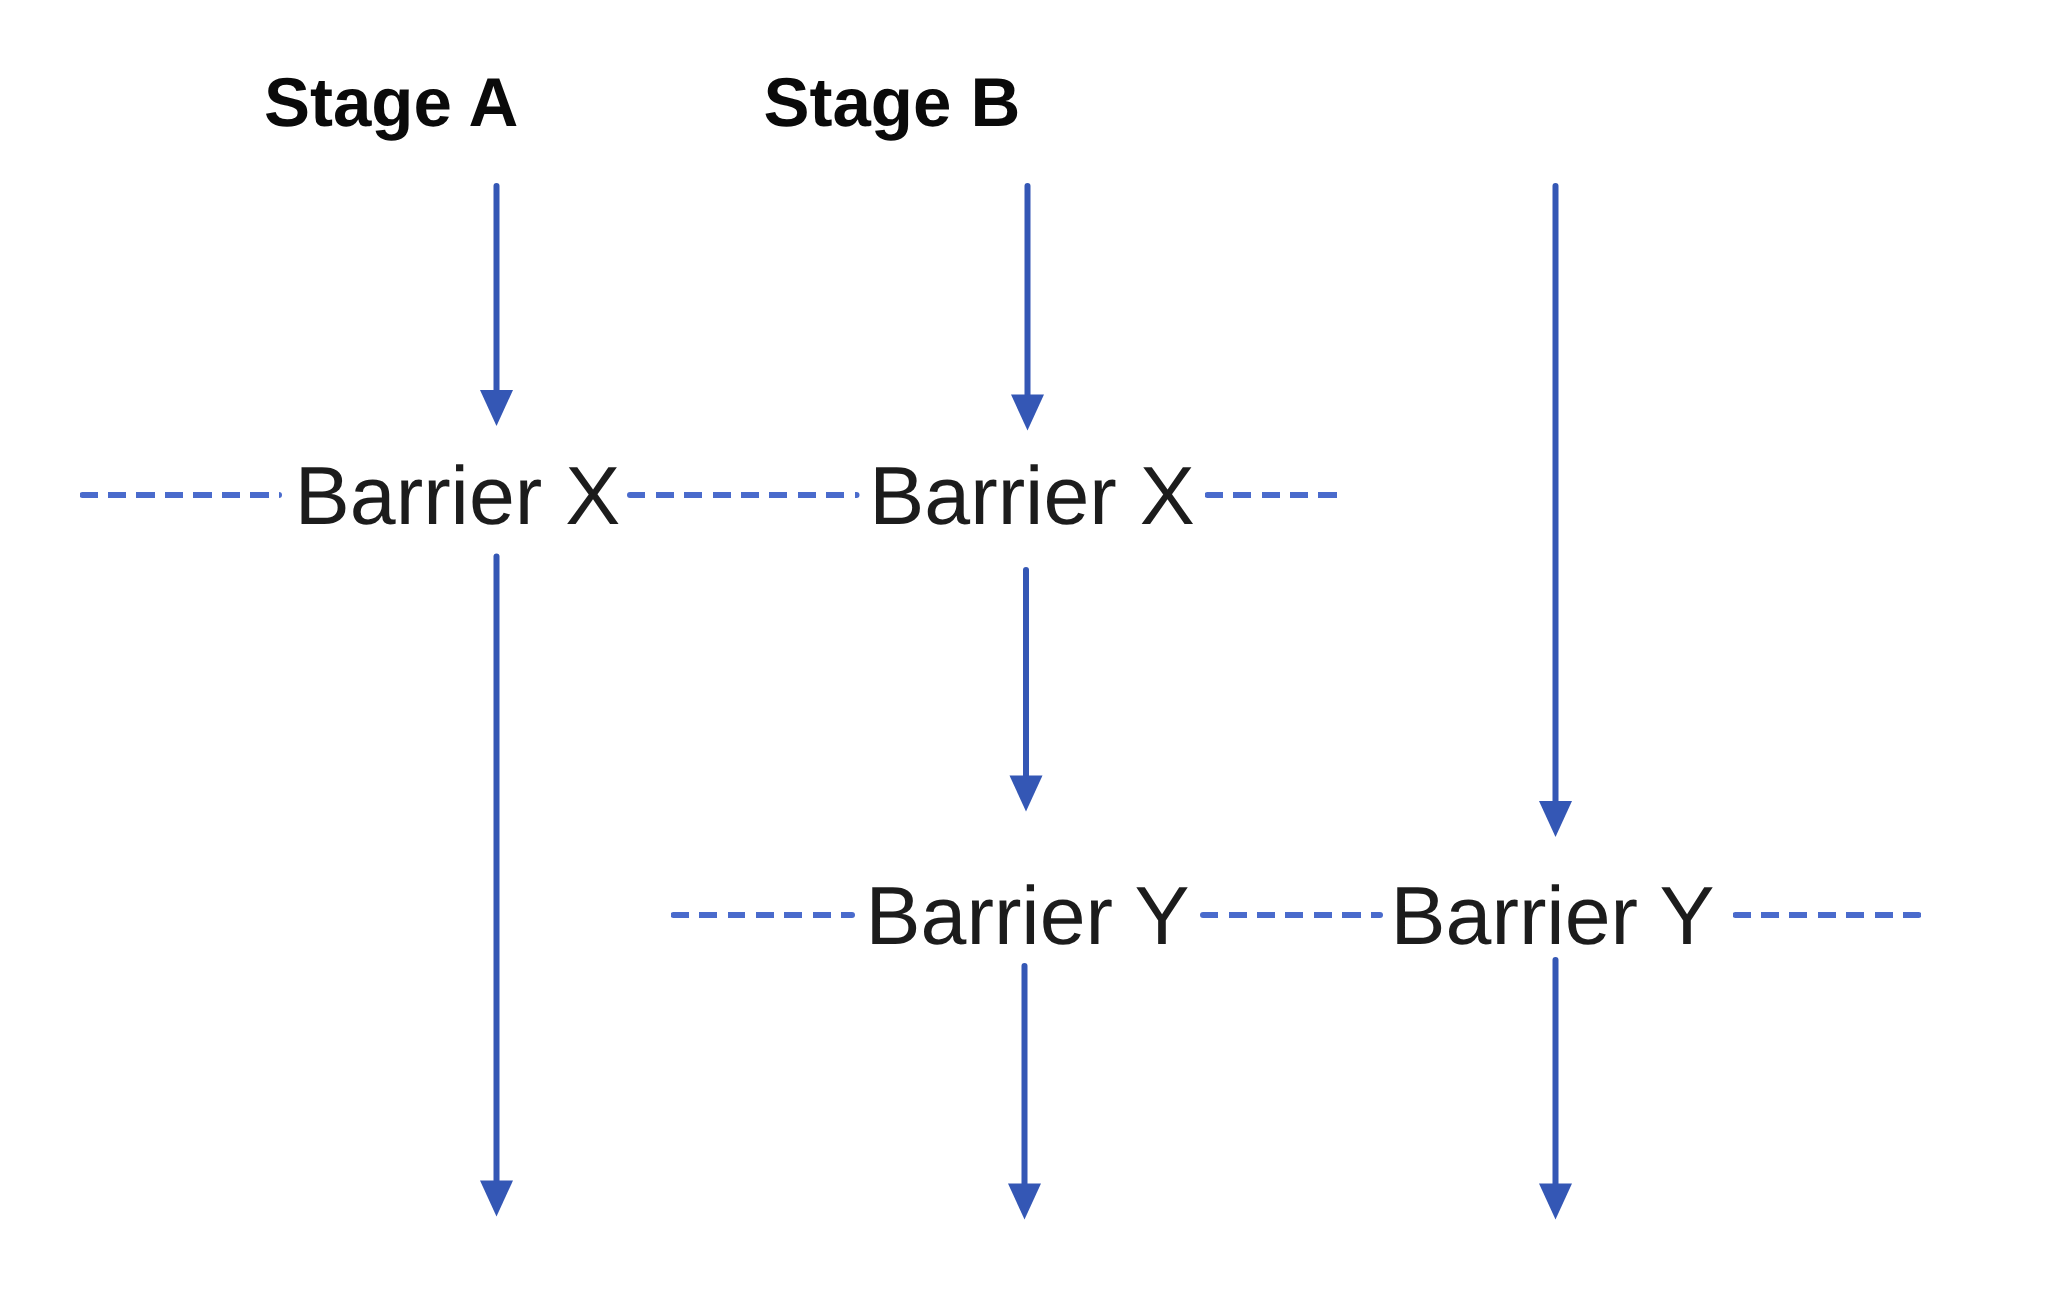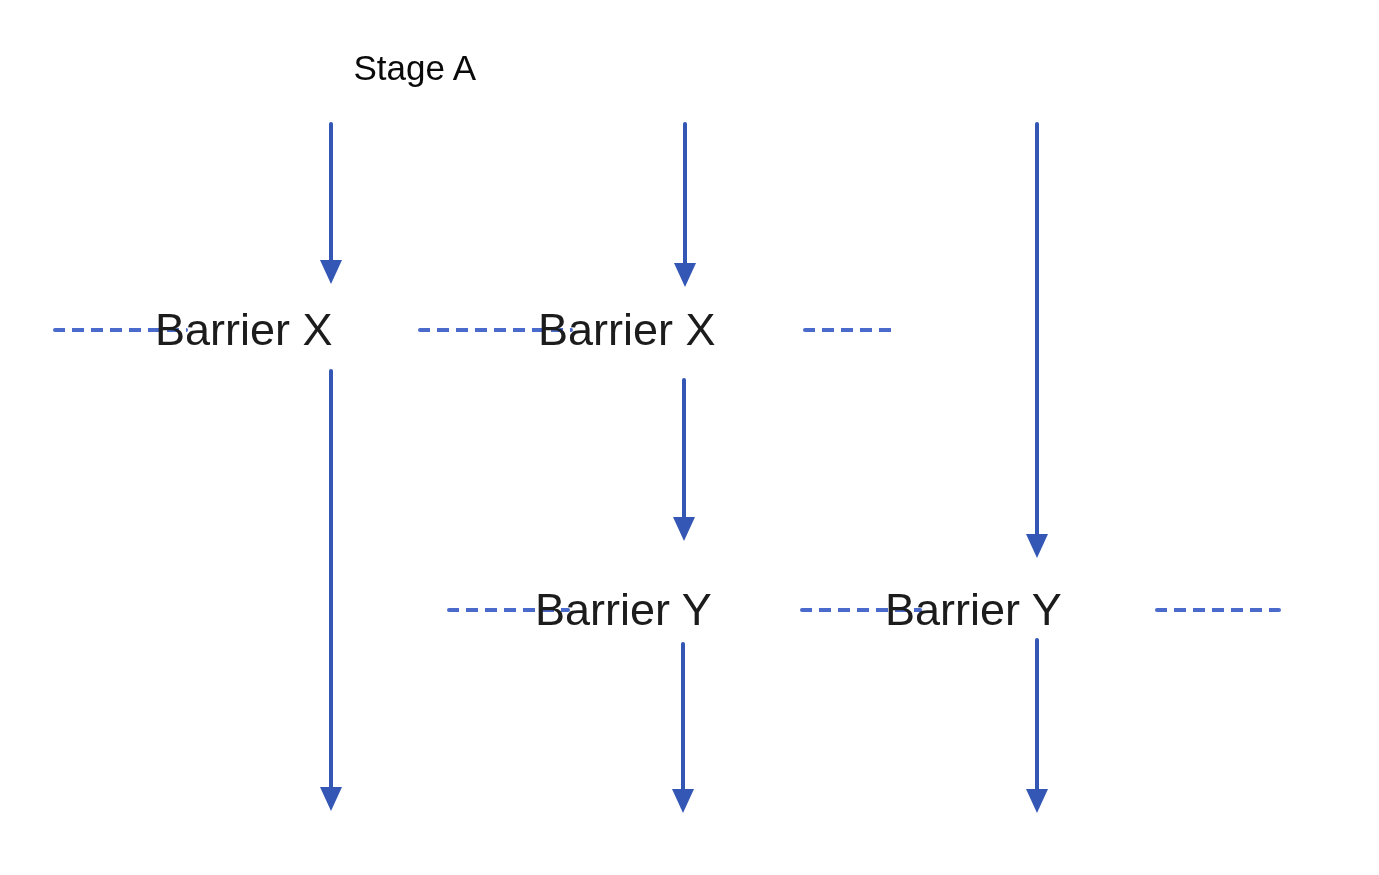--- a/index.html
+++ b/index.html
@@ -13,32 +13,32 @@
     height: 875px;
     background: var(--background, #ffffff);
     font-family: "Liberation Sans", sans-serif;
     overflow: hidden;
   }
   .stage-label {
     position: absolute;
     width: 300px;
     top: 40px;
     line-height: 56px;
-    text-align: right;
-    font-size: 35px;
-    font-weight: normal;
+    text-align: left;
+    font-size: 46px;
+    font-weight: bold;
     color: var(--title_text, #0a0a0a);
     white-space: nowrap;
   }
   .barrier-label {
     position: absolute;
     width: 300px;
     line-height: 56px;
-    text-align: left;
-    font-size: 45px;
+    text-align: center;
+    font-size: 55px;
     font-weight: normal;
     color: var(--barrier_text, #1c1c1c);
     white-space: nowrap;
   }
   .arrow {
     position: absolute;
     width: 0;
   }
   .arrow .shaft {
     position: absolute;
@@ -71,20 +71,21 @@
     );
     border-radius: 2px;
   }
 </style>
 </head>
 <body>
 
 <div class="canvas">
 
   <div class="stage-label" style="left:176px;">Stage A</div>
+  <div class="stage-label" style="left:509px;">Stage B</div>
 
   <div class="arrow" style="left:331px; top:122px; height:162px;">
     <div class="shaft"></div>
     <div class="head"></div>
   </div>
   <div class="arrow" style="left:331px; top:369px; height:442px;">
     <div class="shaft"></div>
     <div class="head"></div>
   </div>
 

